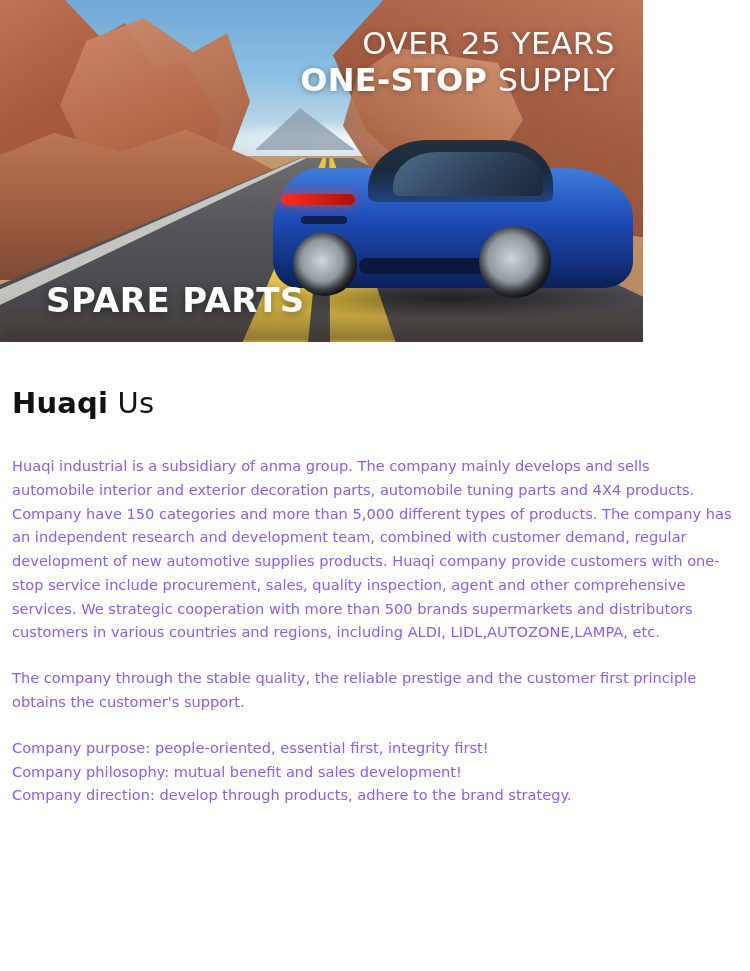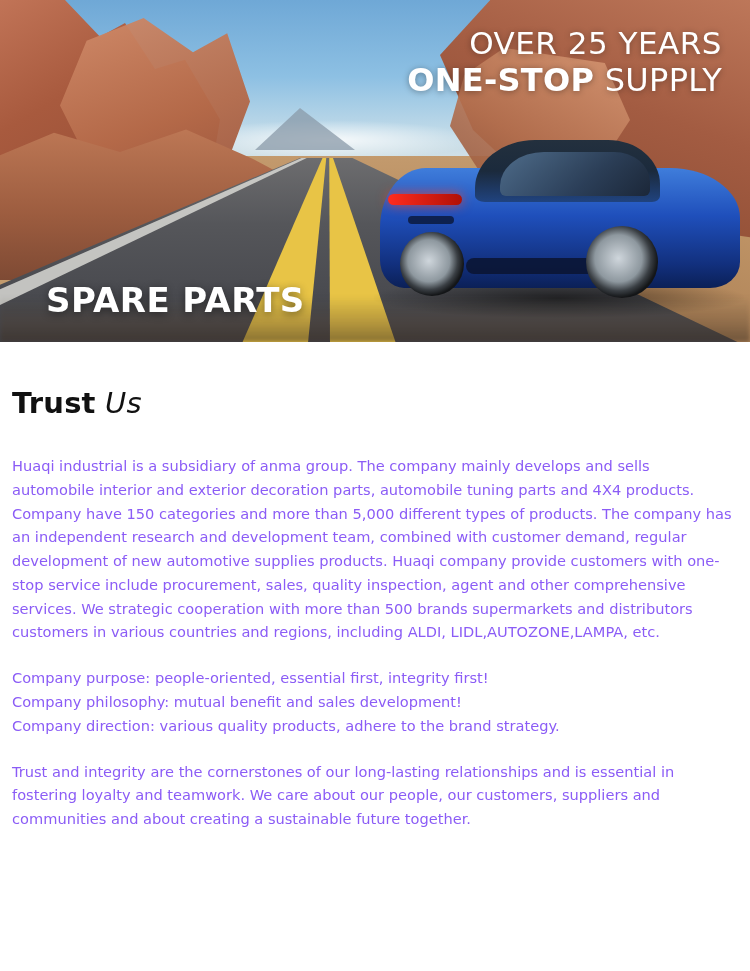--- a/index.html
+++ b/index.html
@@ -10,21 +10,21 @@
   body {
     width: 750px;
     height: 971px;
     font-family: "DejaVu Sans", sans-serif;
     overflow: hidden;
   }
 
   
   .hero {
     position: relative;
-    width: 750px;
+    width: 643px;
     height: 342px;
     overflow: hidden;
     background: #b9745a;
   }
 
   
   .hero-sky {
     position: absolute;
     left: 0; top: 0;
     width: 750px; height: 170px;
@@ -264,21 +264,21 @@
   .about {
     padding: 44px 14px 0 12px;
   }
   .about-title {
     font-size: 29px;
     color: #111111;
     margin: 0 0 34px 0;
     letter-spacing: .2px;
   }
   .about-title b { font-weight: 700; }
-  .about-title span { font-weight: 400; font-style: italic; }
+  .about-title span { font-weight: 400; }
 
   .about-body p {
     margin: 0 0 22px 0;
     font-size: 14.6px;
     line-height: 1.63;
     color: #8b5cf6;
     max-width: 726px;
   }
   .about-body p.tight {
     margin-bottom: 0;
@@ -326,24 +326,24 @@
     <div class="l1">OVER 25 YEARS</div>
     <div class="l2"><b>ONE-STOP</b><span> SUPPLY</span></div>
   </div>
 
   <div class="hero-sub">
     <div class="s2">SPARE PARTS</div>
   </div>
 </div>
 
 <div class="about">
-  <h1 class="about-title"><b>Trust</b><span> Us</span></h1>
+  <h1 class="about-title"><b>Huaqi</b><span> Us</span></h1>
 
   <div class="about-body">
     <p>Huaqi industrial is a subsidiary of anma group. The company mainly develops and sells automobile interior and exterior decoration parts, automobile tuning parts and 4X4 products. Company have 150 categories and more than 5,000 different types of products. The company has an independent research and development team, combined with customer demand, regular development of new automotive supplies products. Huaqi company provide customers with one-stop service include procurement, sales, quality inspection, agent and other comprehensive services. We strategic cooperation with more than 500 brands supermarkets and distributors customers in various countries and regions, including ALDI, LIDL,AUTOZONE,LAMPA, etc.</p>
+    <p>The company through the stable quality, the reliable prestige and the customer first principle obtains the customer's support.</p>
 
     <p class="tight">Company purpose: people-oriented, essential first, integrity first!</p>
     <p class="tight">Company philosophy: mutual benefit and sales development!</p>
-    <p>Company direction: various quality products, adhere to the brand strategy.</p>
-
-    <p>Trust and integrity are the cornerstones of our long-lasting relationships and is essential in fostering loyalty and teamwork. We care about our people, our customers, suppliers and communities and about creating a sustainable future together.</p>
+    <p>Company direction: develop through products, adhere to the brand strategy.</p>
+
   </div>
 </div>
 
 </body></html>

